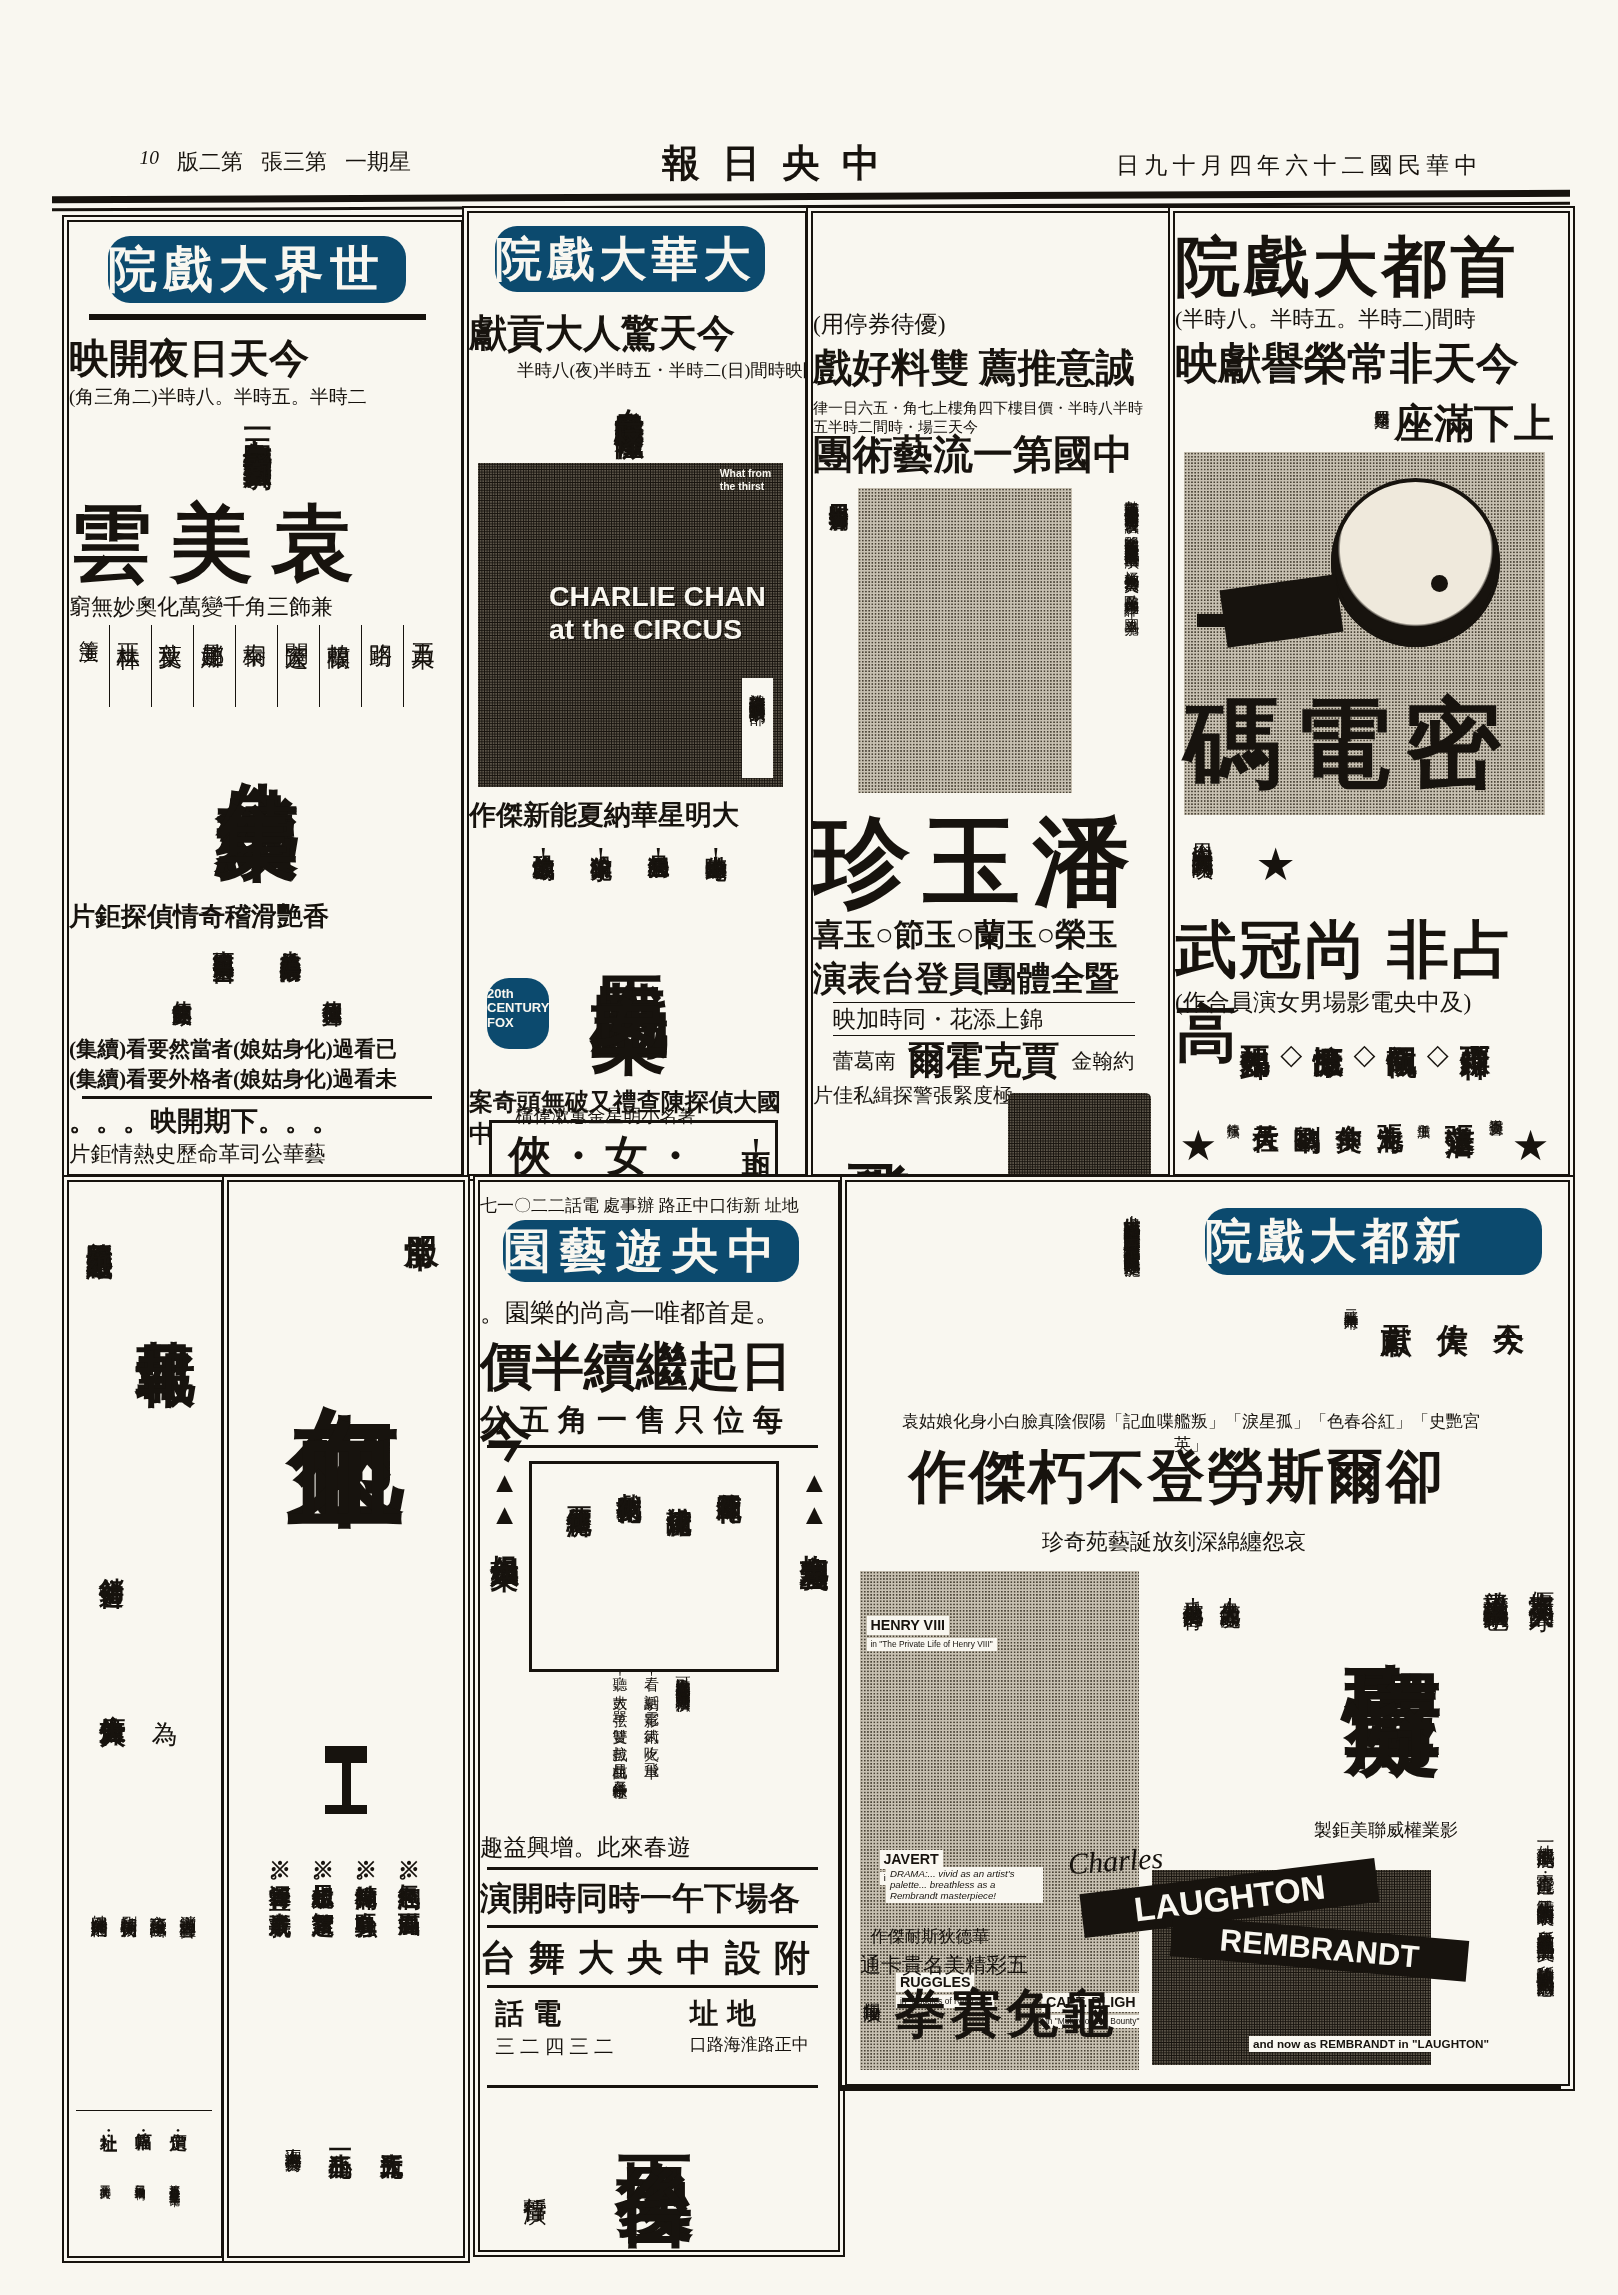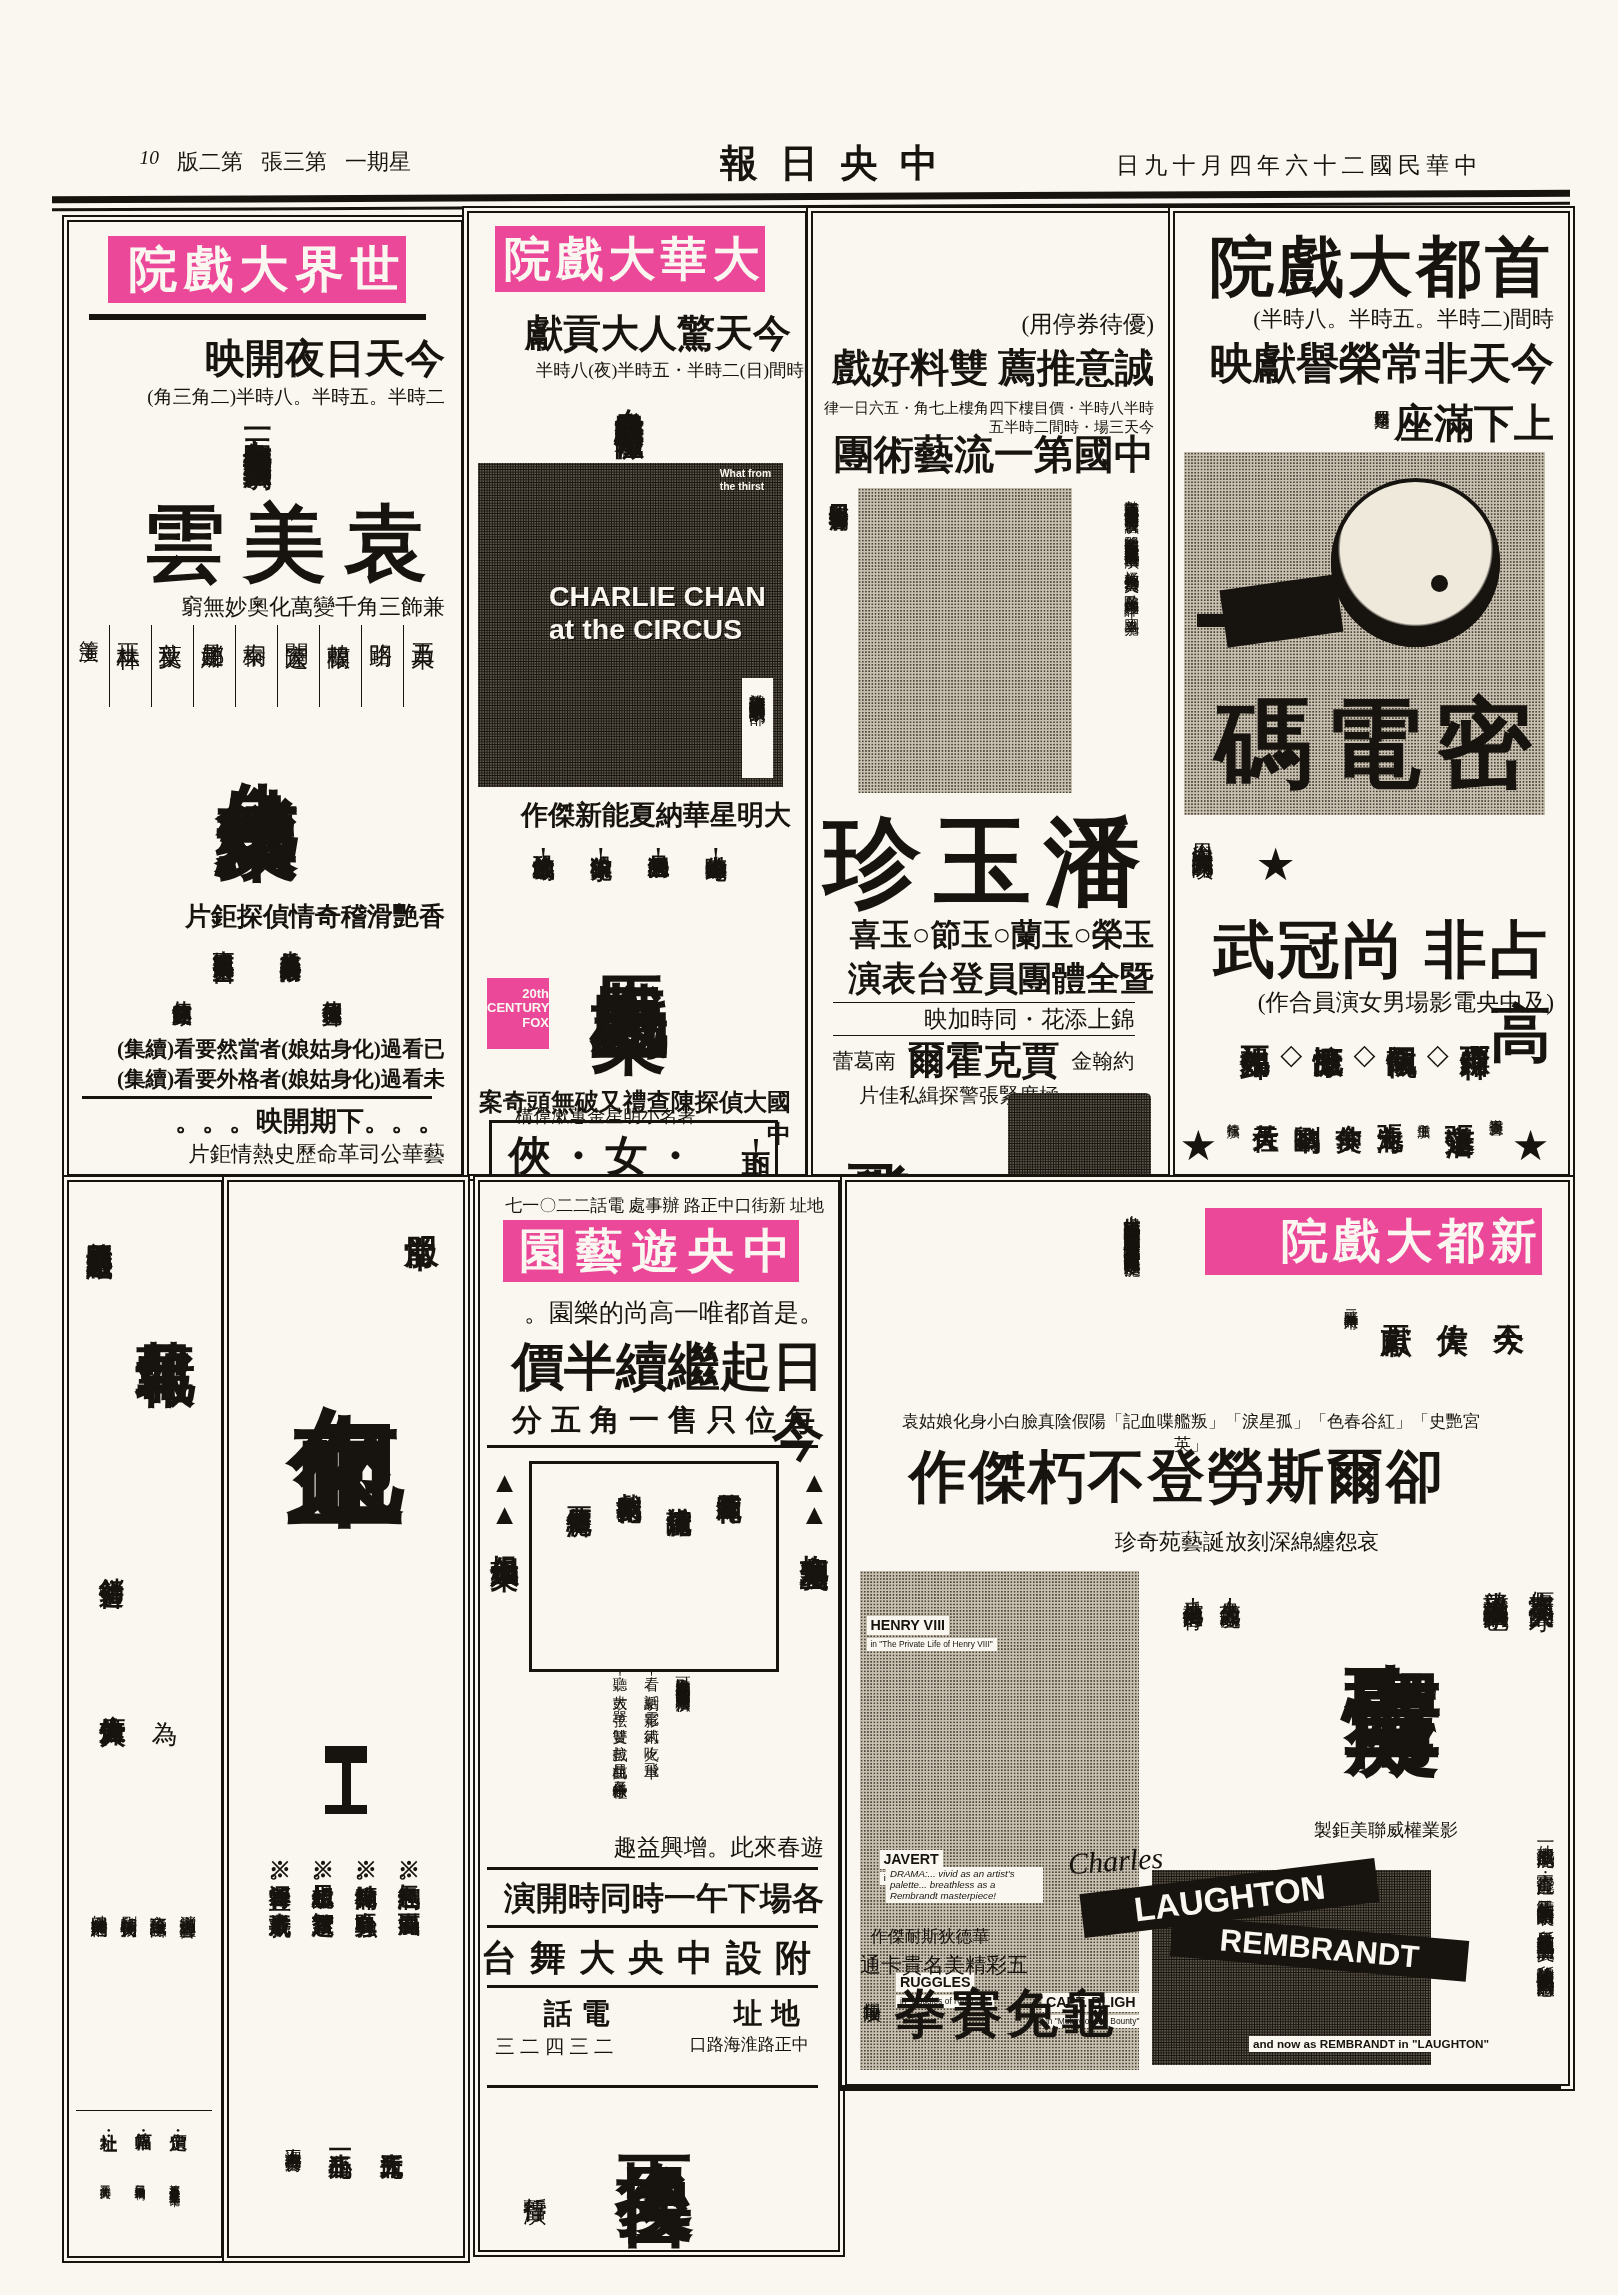--- a/index.html
+++ b/index.html
@@ -1,22 +1,22 @@
 <!DOCTYPE html>
 <html style="font-size:10.4px"><head>
 <meta charset="utf-8">
 <style>
   html,body{margin:0;padding:0;background:#a8a295;}
   .page{position:relative;width:1619px;height:2295px;background:#f9f7f0;
         font-family:"Liberation Serif","DejaVu Serif",serif;color:#17130e;overflow:hidden;}
   .abs{position:absolute;}
   .b{font-weight:bold;}
-  .c{text-align:right;}
+  .c{text-align:left;}
   .v{writing-mode:vertical-rl;text-orientation:upright;letter-spacing:.05em;}
-  .inv{background:#ec4899;color:#f9f7f0;}
+  .inv{background:#0c4a6e;color:#f9f7f0;border-radius:22px;}
   .adbox{border:7.1px double #17130e;background:#f9f7f0;overflow:hidden;}
   .hr{background:#17130e;}
   .rowr{display:flex;flex-direction:row-reverse;align-items:flex-start;justify-content:center;}
   .rowrc{display:flex;flex-direction:row-reverse;align-items:center;justify-content:center;}
   .photo{background-color:#c8c1b2;background-image:radial-gradient(#4a4336 0.7px,transparent 0.9px);background-size:3.2px 3.2px;}
   .photo-dark{background-color:#5d564a;background-image:radial-gradient(#17130e 1px,transparent 1.1px);background-size:2.6px 2.6px;}
   .encap{font-family:"Liberation Sans","DejaVu Sans",sans-serif;font-weight:bold;}
   .smallcap{background:#f9f7f0;padding:1.3px 3.9px;display:inline-block;}
   .ribbon{background:#17130e;color:#f9f7f0;transform:rotate(-7deg);
           font-family:"Liberation Sans","DejaVu Sans",sans-serif;font-weight:bold;

